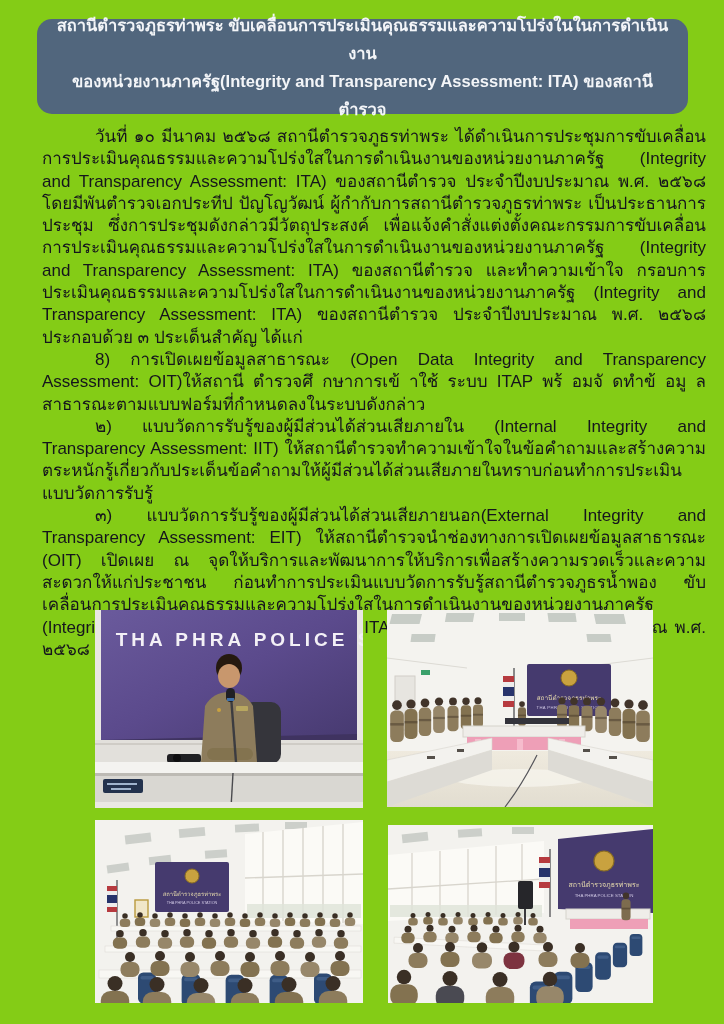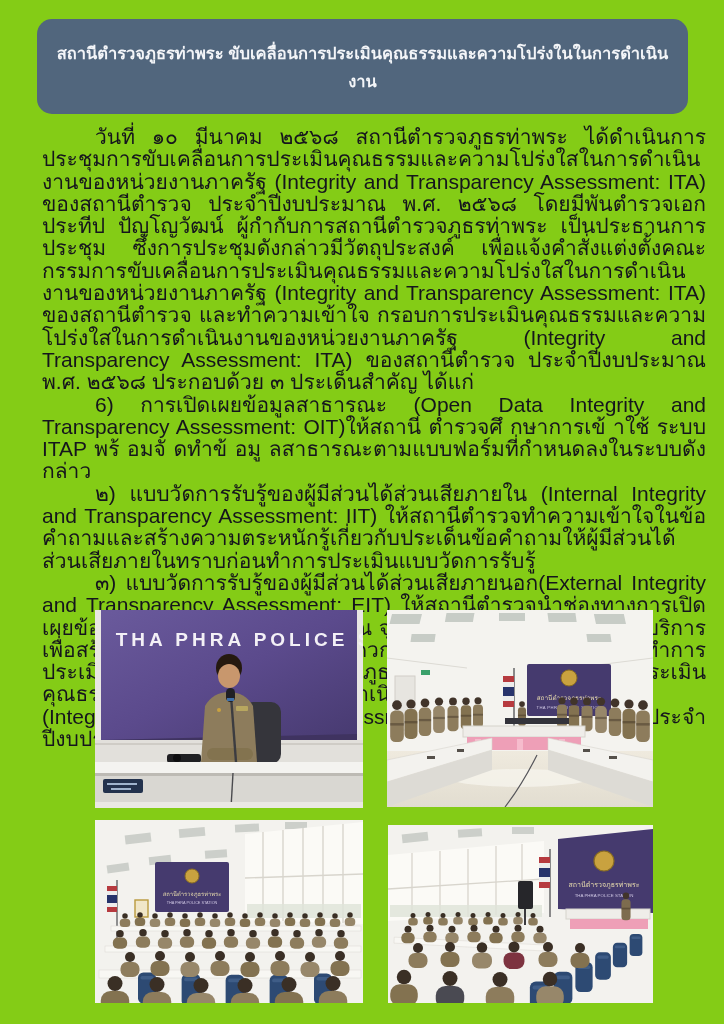--- a/index.html
+++ b/index.html
@@ -6,21 +6,21 @@
   .page{position:relative;width:724px;height:1024px;background:#84cc16;overflow:hidden;
         font-family:"Liberation Sans",sans-serif;}
   
   .banner{position:absolute;left:37px;top:19px;width:651px;height:95px;
           background:#51667d;border-radius:15px;color:#f3f5f8;
           display:flex;flex-direction:column;justify-content:center;align-items:center;
           text-align:center;font-weight:700;font-size:16.5px;line-height:28px;}
   .banner div{width:96%;}
   
   .article{position:absolute;left:42px;top:126px;width:664px;
-           font-size:21px;line-height:22.3px;color:#15151d;text-align:justify;}
+           font-size:17px;line-height:22.3px;color:#15151d;text-align:justify;}
   .article p{margin:0;text-indent:53px;}
   
   .photo{position:absolute;}
   .photo svg{display:block;width:100%;height:100%;}
   #photo1{left:95px;top:610px;width:268px;height:198px;}
   #photo2{left:387px;top:610px;width:266px;height:197px;}
   #photo3{left:95px;top:820px;width:268px;height:183px;}
   #photo4{left:388px;top:825px;width:265px;height:178px;}
   .defs-holder{position:absolute;width:0;height:0;overflow:hidden;}
   text{font-family:"Liberation Sans",sans-serif;}
@@ -52,25 +52,26 @@
       <stop offset="0" stop-color="#efeade"></stop>
       <stop offset="1" stop-color="#e2ddd0"></stop>
     </linearGradient>
   </defs>
 </svg>
 
 <div class="page">
 
   <div class="banner">
     <div>สถานีตำรวจภูธรท่าพระ ขับเคลื่อนการประเมินคุณธรรมและความโปร่งในในการดำเนินงาน</div>
+    <div>ของหน่วยงานภาครัฐ(Integrity and Transparency Assessment: ITA) ของสถานีตำรวจ</div>
   </div>
 
   <div class="article">
     <p>วันที่ ๑๐ มีนาคม ๒๕๖๘ สถานีตำรวจภูธรท่าพระ ได้ดำเนินการประชุมการขับเคลื่อนการประเมินคุณธรรมและความโปร่งใสในการดำเนินงานของหน่วยงานภาครัฐ (Integrity and Transparency Assessment: ITA) ของสถานีตำรวจ ประจำปีงบประมาณ พ.ศ. ๒๕๖๘ โดยมีพันตำรวจเอกประทีป ปัญโญวัฒน์ ผู้กำกับการสถานีตำรวจภูธรท่าพระ เป็นประธานการประชุม ซึ่งการประชุมดังกล่าวมีวัตถุประสงค์ เพื่อแจ้งคำสั่งแต่งตั้งคณะกรรมการขับเคลื่อนการประเมินคุณธรรมและความโปร่งใสในการดำเนินงานของหน่วยงานภาครัฐ (Integrity and Transparency Assessment: ITA) ของสถานีตำรวจ และทำความเข้าใจ กรอบการประเมินคุณธรรมและความโปร่งใสในการดำเนินงานของหน่วยงานภาครัฐ (Integrity and Transparency Assessment: ITA) ของสถานีตำรวจ ประจำปีงบประมาณ พ.ศ. ๒๕๖๘ ประกอบด้วย ๓ ประเด็นสำคัญ ได้แก่</p>
-    <p>6) การเปิดเผยข้อมูลสาธารณะ (Open Data Integrity and Transparency Assessment: OIT)ให้สถานี ตำรวจศึ กษาการเข้ าใช้ ระบบ ITAP พร้ อมจั ดทำข้ อมู ลสาธารณะตามแบบฟอร์มที่กำหนดลงในระบบดังกล่าว</p>
+    <p>8) การเปิดเผยข้อมูลสาธารณะ (Open Data Integrity and Transparency Assessment: OIT)ให้สถานี ตำรวจศึ กษาการเข้ าใช้ ระบบ ITAP พร้ อมจั ดทำข้ อมู ลสาธารณะตามแบบฟอร์มที่กำหนดลงในระบบดังกล่าว</p>
     <p>๒) แบบวัดการรับรู้ของผู้มีส่วนได้ส่วนเสียภายใน (Internal Integrity and Transparency Assessment: IIT) ให้สถานีตำรวจทำความเข้าใจในข้อคำถามและสร้างความตระหนักรู้เกี่ยวกับประเด็นข้อคำถามให้ผู้มีส่วนได้ส่วนเสียภายในทราบก่อนทำการประเมินแบบวัดการรับรู้</p>
     <p>๓) แบบวัดการรับรู้ของผู้มีส่วนได้ส่วนเสียภายนอก(External Integrity and Transparency Assessment: EIT) ให้สถานีตำรวจนำช่องทางการเปิดเผยข้อมูลสาธารณะ (OIT) เปิดเผย ณ จุดให้บริการและพัฒนาการให้บริการเพื่อสร้างความรวดเร็วและความสะดวกให้แก่ประชาชน ก่อนทำการประเมินแบบวัดการรับรู้สถานีตำรวจภูธรน้ำพอง ขับเคลื่อนการประเมินคุณธรรมและความโปร่งใสในการดำเนินงานของหน่วยงานภาครัฐ (Integrity and Transparency Assessment: ITA) ของสถานีตำรวจประจำปีงบประมาณ พ.ศ. ๒๕๖๘</p>
   </div>
 
   <div class="photo" id="photo1">
     <svg viewBox="0 0 268 198" preserveAspectRatio="none">
       <rect x="0" y="0" width="268" height="198" fill="#e9e7e3"></rect>
       <rect x="6" y="0" width="256" height="130" fill="url(#purpleBanner)"></rect>
       <path d="M6,130 L262,124 L262,130 Z" fill="#3f3360"></path>
       <text x="150" y="36" font-size="19" font-weight="bold" fill="#f3f0f6" letter-spacing="4" text-anchor="middle">THA PHRA POLICE S</text>

